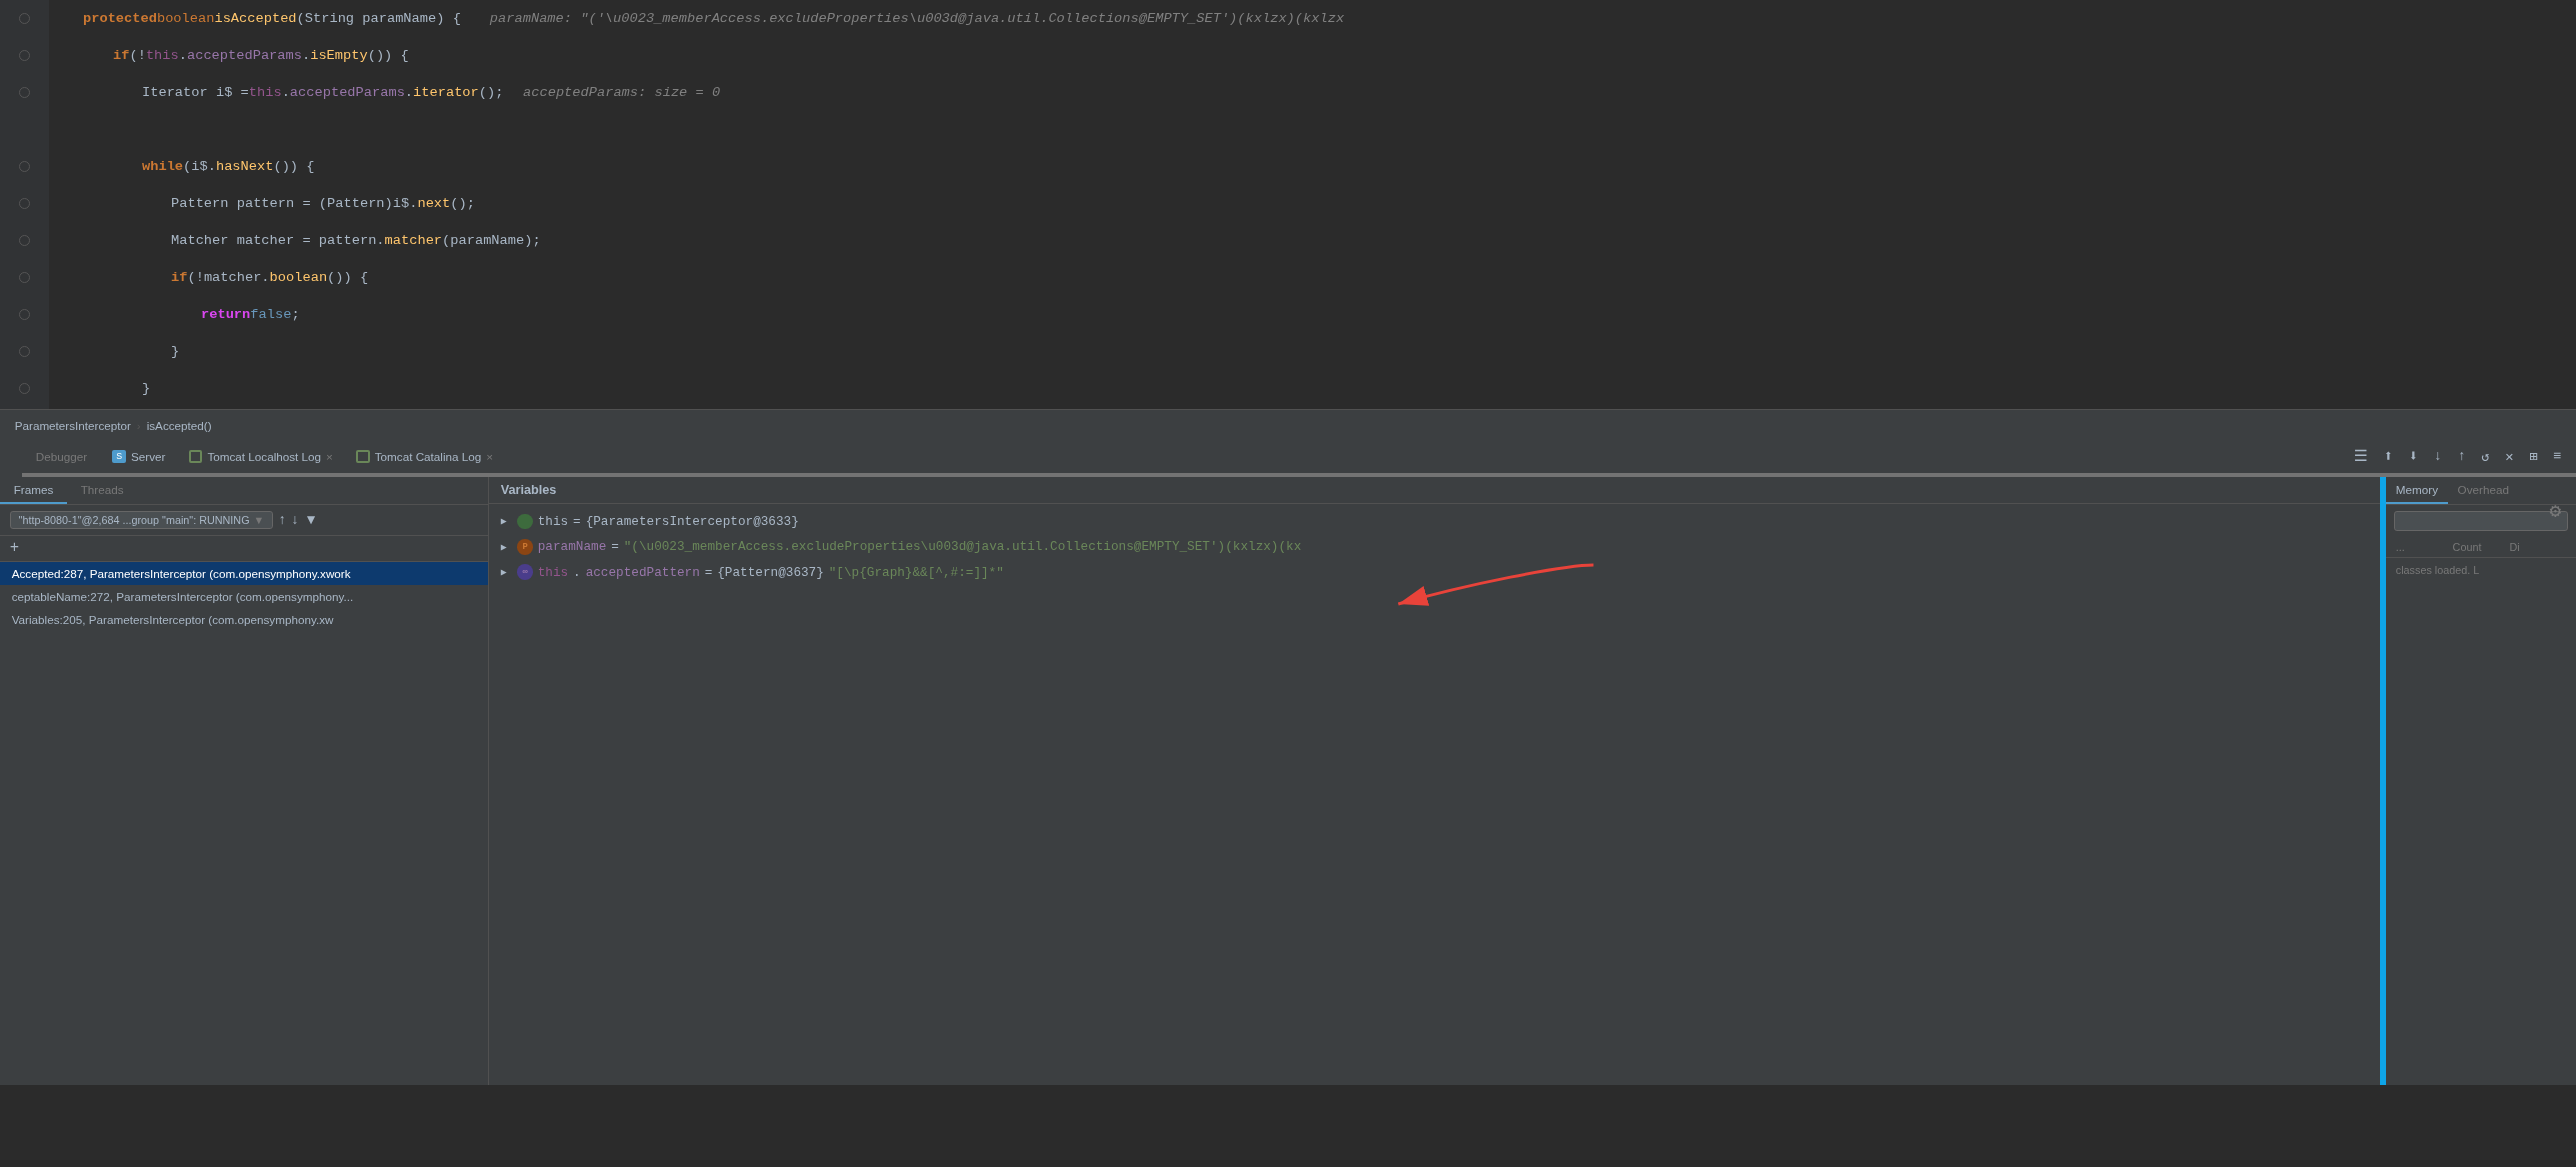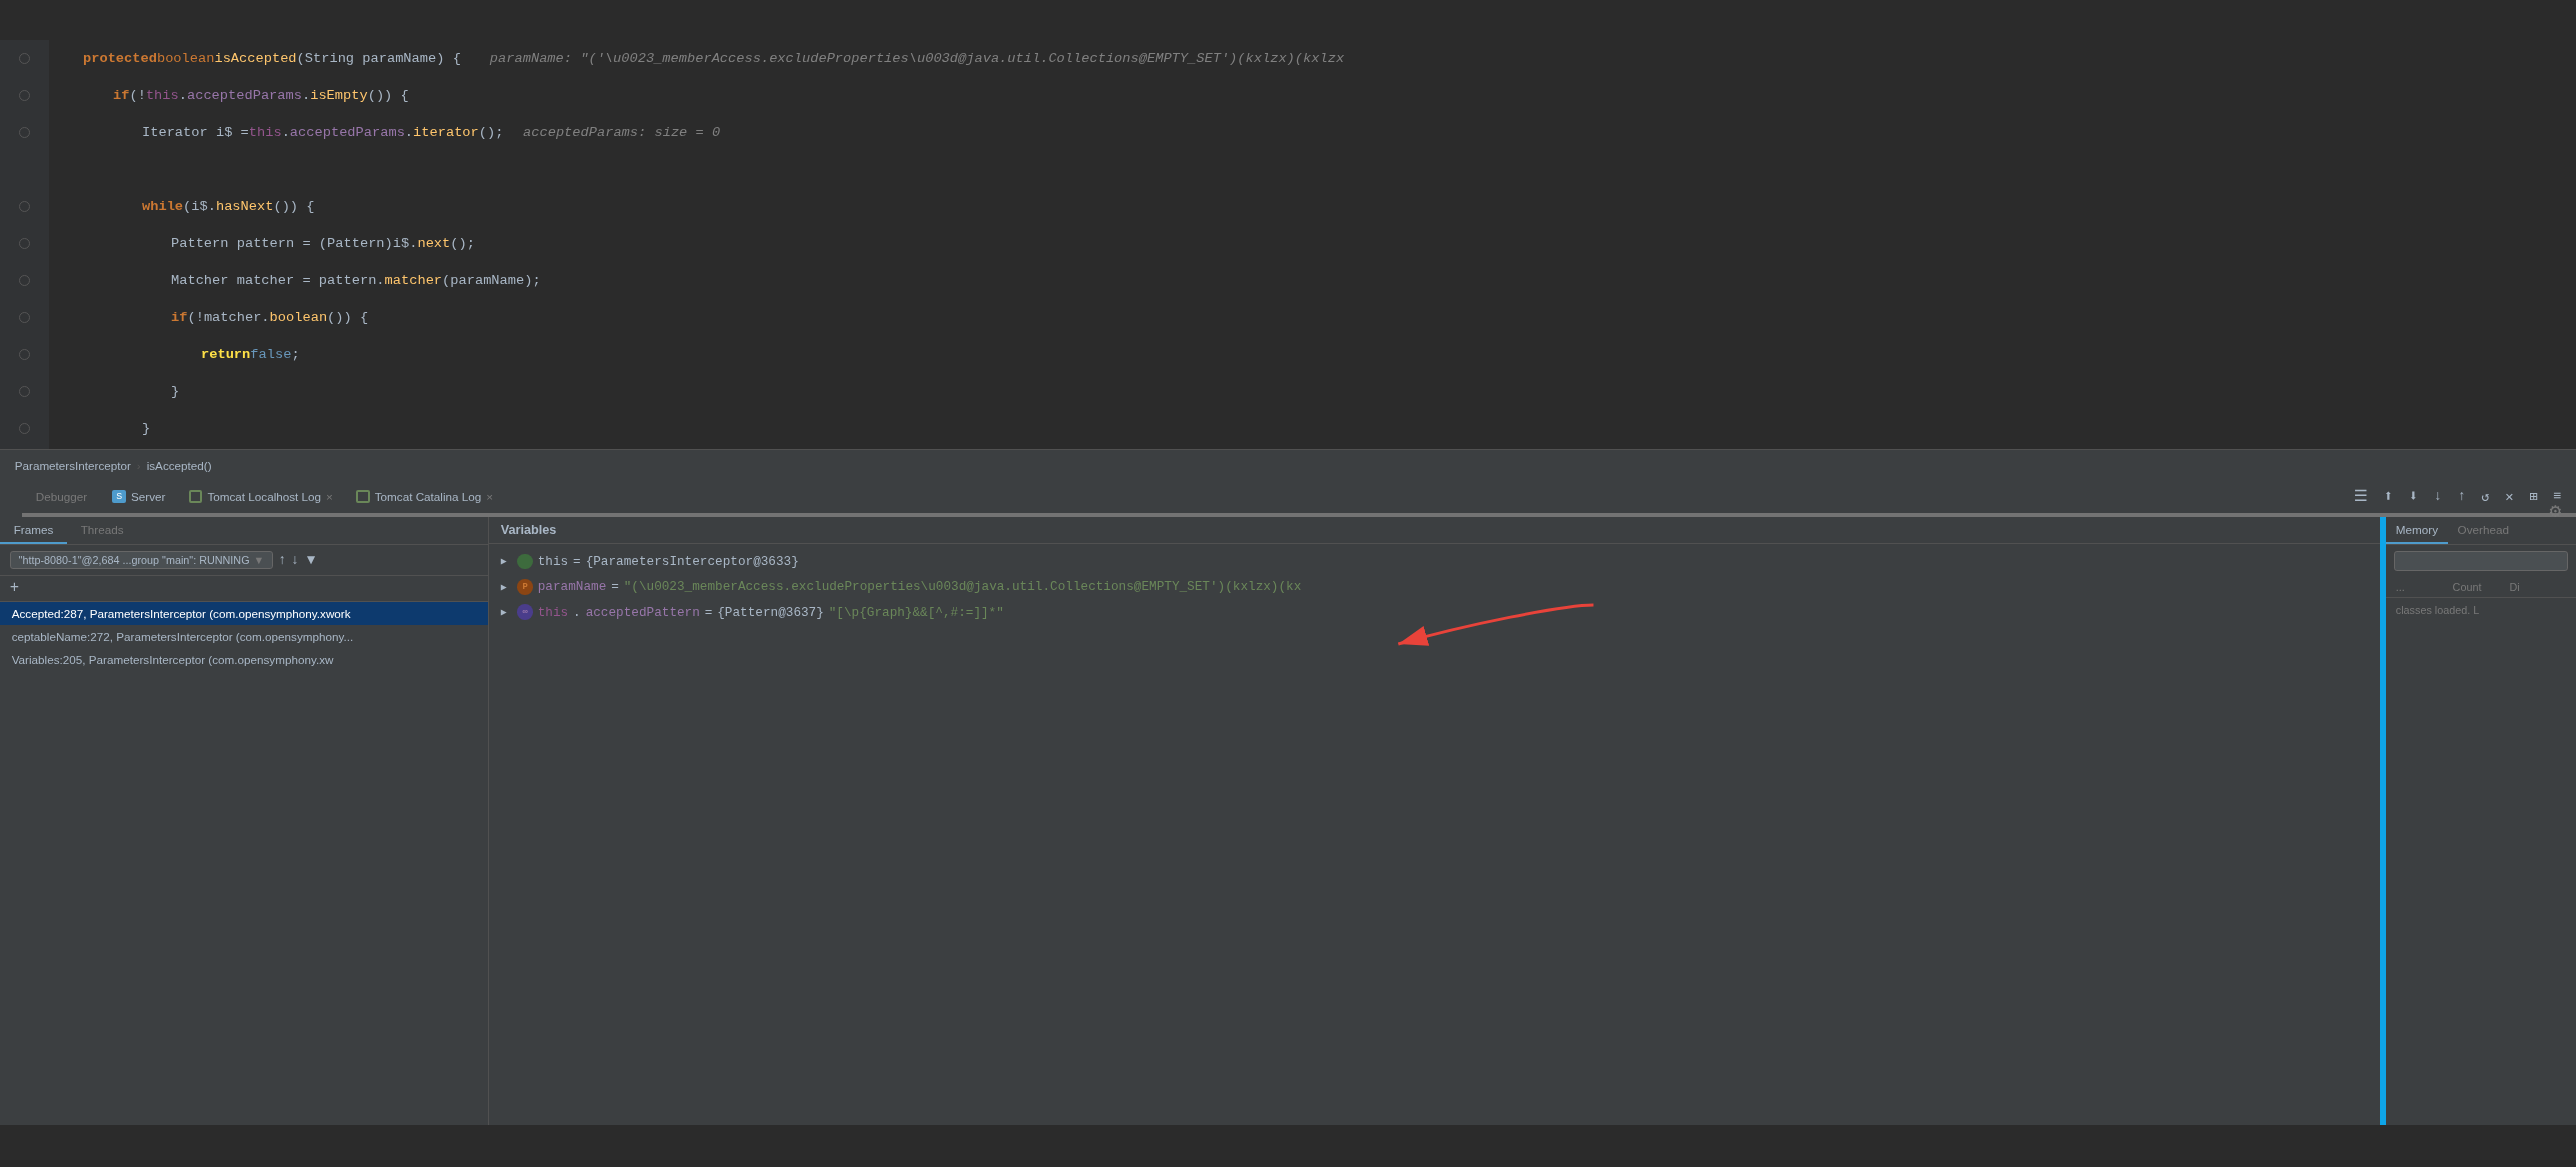--- a/index.html
+++ b/index.html
@@ -13,21 +13,21 @@
       height: 1168px;
     }
   </style>
 </head>
 <body>
 
 <div style="position:relative; width:2576px; height:1168px; background:#2b2b2b; overflow:hidden;">
 
   <div style="position:absolute;top:499px;right:14.7px;color:#787878;font-size:19.6px;cursor:pointer;z-index:10;">⚙</div>
 
-  <div style="height:409px;position:relative;overflow:hidden;background:#2b2b2b;margin-top:40px;">
+  <div style="height:409px;position:relative;overflow:hidden;background:#2b2b2b;">
 
     <div style="position:absolute;left:0;top:0;width:49px;height:100%;background:#313335;">
 
       <div style="height:37px;display:flex;align-items:center;justify-content:center;">
         <span style="width:11.7px;height:11.7px;border-radius:50%;border:1px solid #555;display:inline-block;"></span>
       </div>
       <div style="height:37px;display:flex;align-items:center;justify-content:center;">
         <span style="width:11.7px;height:11.7px;border-radius:50%;border:1px solid #555;display:inline-block;"></span>
       </div>
       <div style="height:37px;display:flex;align-items:center;justify-content:center;">
@@ -118,21 +118,21 @@
 
       <div style="height:37px;display:flex;align-items:center;white-space:nowrap;padding-left:117px;">
         <span style="color:#cc7832;font-weight:bold;">if </span>
         <span style="color:#a9b7c6;">(!</span>
         <span style="color:#a9b7c6;">matcher.</span>
         <span style="color:#ffc66d;">boolean</span>
         <span style="color:#a9b7c6;">()) {</span>
       </div>
 
       <div style="height:37px;display:flex;align-items:center;white-space:nowrap;padding-left:147px;">
-        <span style="color:#fde047;font-weight:bold;">return </span>
+        <span style="color:#d946ef;font-weight:bold;">return </span>
         <span style="color:#6897bb;">false</span>
         <span style="color:#a9b7c6;">;</span>
       </div>
 
       <div style="height:37px;display:flex;align-items:center;white-space:nowrap;padding-left:117px;">
         <span style="color:#a9b7c6;">}</span>
       </div>
 
       <div style="height:37px;display:flex;align-items:center;white-space:nowrap;padding-left:88px;">
         <span style="color:#a9b7c6;">}</span>

